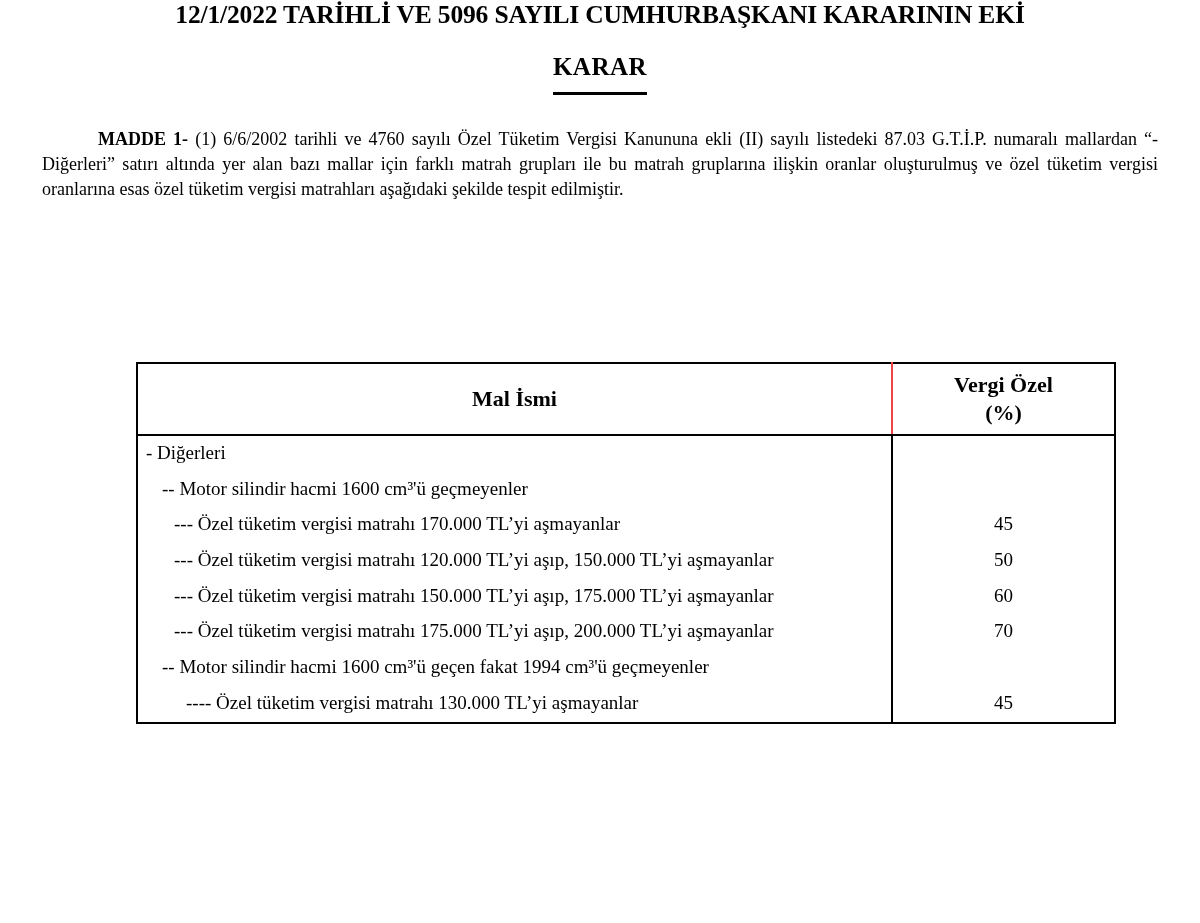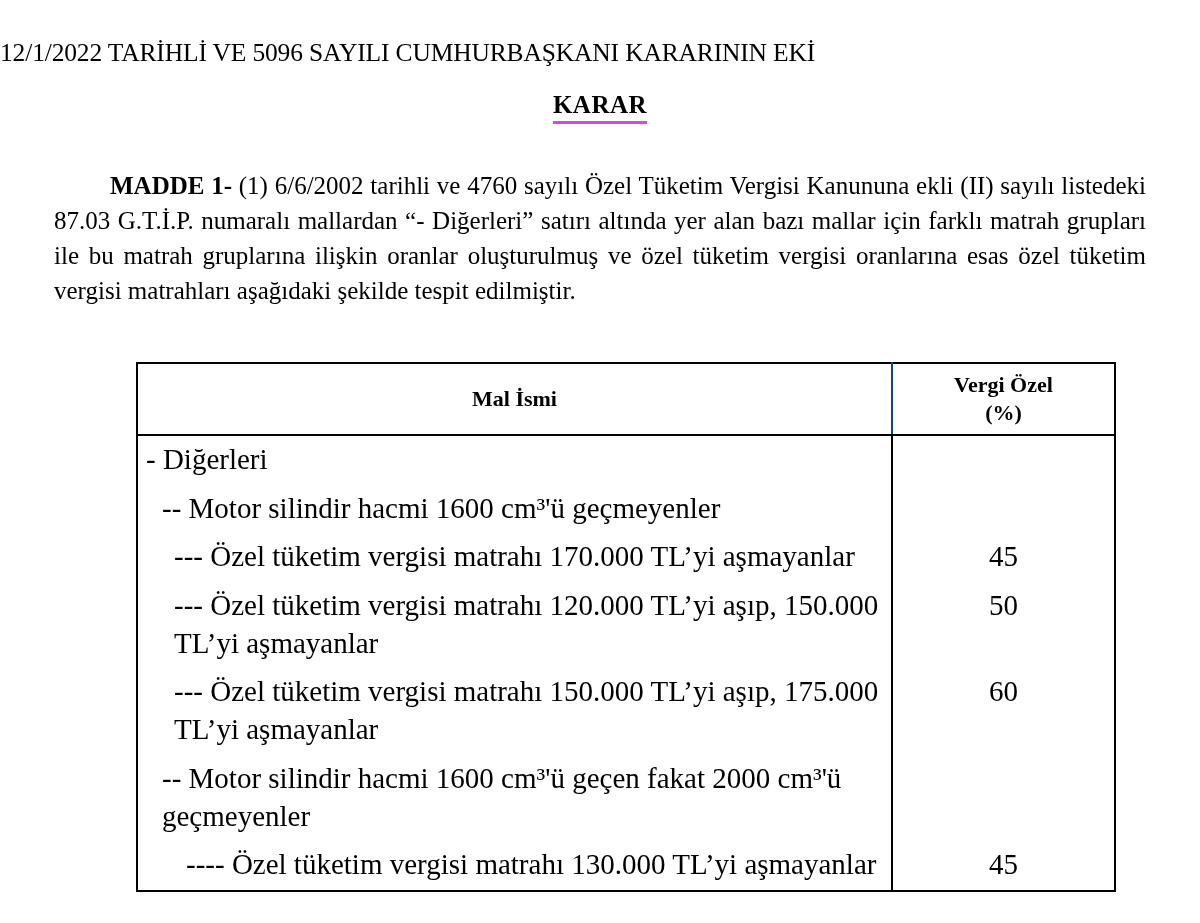--- a/index.html
+++ b/index.html
@@ -19,49 +19,48 @@
   .page {
     width: 1200px;
     height: 923px;
     box-sizing: border-box;
     padding: 0;
     position: relative;
   }
 
   
   .doc-title {
-    text-align: left;
-    font-weight: normal;
+    text-align: center;
+    font-weight: bold;
     font-size: 25.5px;
     letter-spacing: -0.15px;
     margin: 0;
-    padding-top: 38px;
     line-height: 1.15;
     white-space: nowrap;
   }
   .doc-subtitle-wrap {
     text-align: center;
     margin: 0;
     padding-top: 24px;
   }
   .doc-subtitle {
     display: inline-block;
     font-weight: bold;
     font-size: 25px;
     letter-spacing: 0.5px;
-    border-bottom: 3px solid #d946ef;
-    padding-bottom: 2px;
+    border-bottom: 3px solid #000000;
+    padding-bottom: 11px;
     line-height: 1.1;
   }
 
   
   .body-para {
-    margin: 12px;
+    margin: 0;
     padding: 32px 42px 0 42px;
-    font-size: 25px;
+    font-size: 18px;
     line-height: 1.40;
     text-align: justify;
     text-justify: inter-word;
     text-indent: 56px;
     hyphens: none;
   }
   .body-para .madde {
     font-weight: bold;
   }
 
@@ -83,34 +82,34 @@
 
   thead th {
     border-bottom: 2px solid #000;
     font-weight: bold;
     font-size: 22px;
     padding: 0;
     vertical-align: middle;
     height: 70px;
   }
   thead th.th-name {
-    border-right: 2px solid #0c4a6e;
+    border-right: 2px solid #ef4444;
     text-align: center;
   }
   thead th.th-rate {
     text-align: center;
     line-height: 1.28;
   }
   thead th.th-rate .rate-l1 { display: block; }
   thead th.th-rate .rate-l2 { display: block; }
 
   tbody td {
     border: none;
     padding: 0;
-    font-size: 29px;
+    font-size: 19px;
     line-height: 1.30;
     vertical-align: top;
   }
   tbody td.td-name {
     border-right: 2px solid #000;
     padding: 5px 8px 6px 4px;
     text-align: left;
     white-space: normal;
   }
   tbody td.td-rate {
@@ -183,21 +182,27 @@
             <td class="td-rate">50</td>
           </tr>
           <tr>
             <td class="td-name">
               <div class="lvl-2">--- Özel tüketim vergisi matrahı 150.000 TL’yi aşıp, 175.000 TL’yi aşmayanlar</div>
             </td>
             <td class="td-rate">60</td>
           </tr>
           <tr>
             <td class="td-name">
-              <div class="lvl-1">-- Motor silindir hacmi 1600 cm³'ü geçen fakat 2000 cm³'ü geçmeyenler</div>
+              <div class="lvl-2">--- Özel tüketim vergisi matrahı 175.000 TL’yi aşıp, 200.000 TL’yi aşmayanlar</div>
+            </td>
+            <td class="td-rate">70</td>
+          </tr>
+          <tr>
+            <td class="td-name">
+              <div class="lvl-1">-- Motor silindir hacmi 1600 cm³'ü geçen fakat 1994 cm³'ü geçmeyenler</div>
             </td>
             <td class="td-rate"></td>
           </tr>
           <tr>
             <td class="td-name">
               <div class="lvl-3">---- Özel tüketim vergisi matrahı 130.000 TL’yi aşmayanlar</div>
             </td>
             <td class="td-rate">45</td>
           </tr>
         </tbody>

